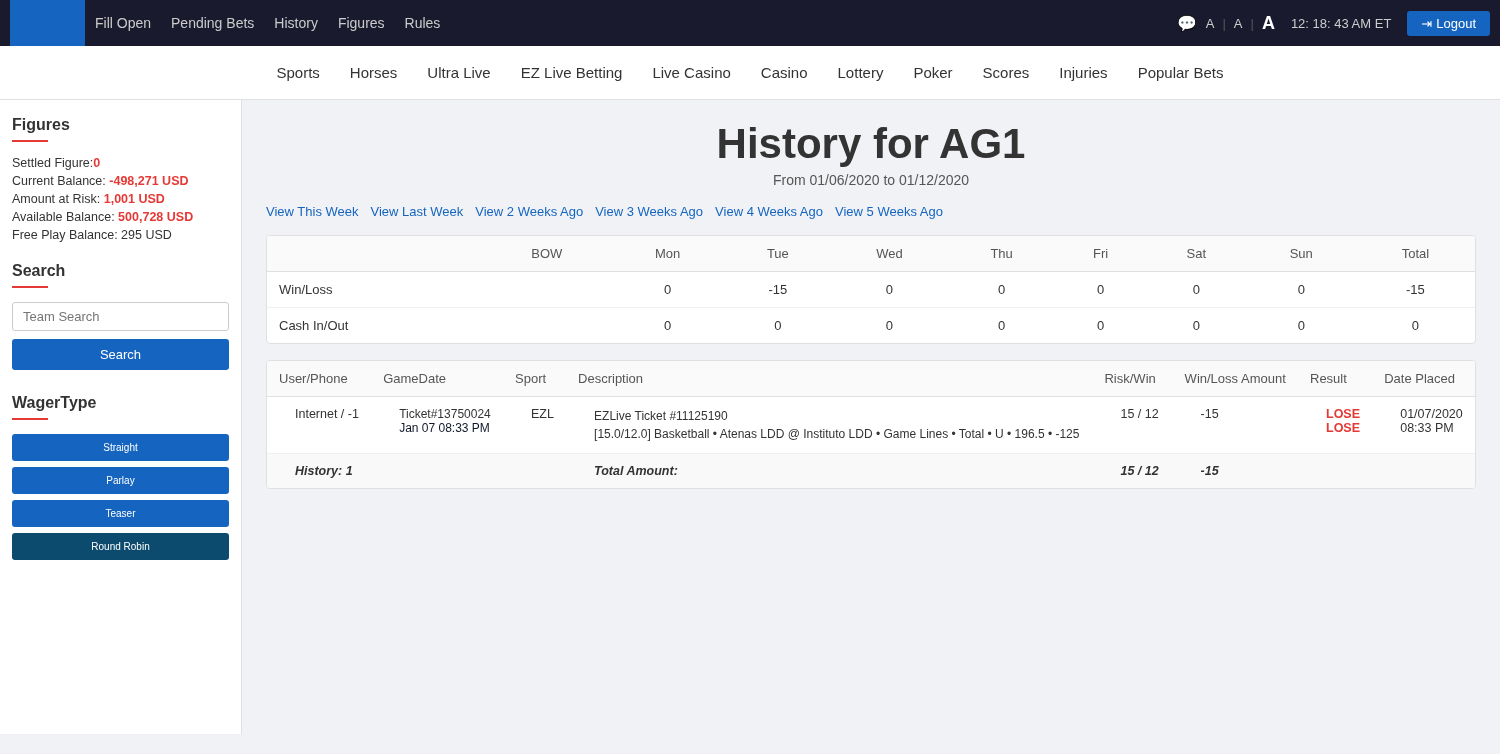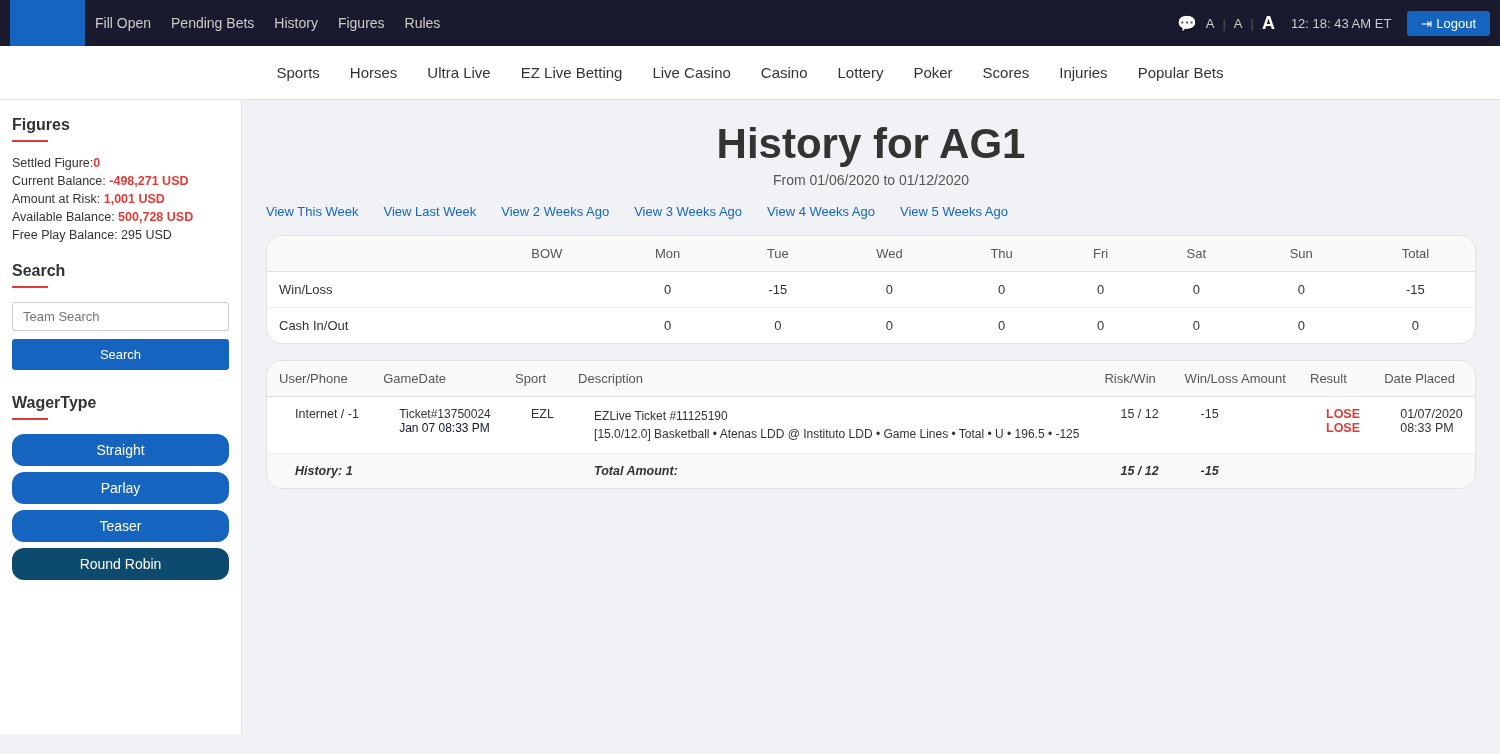--- a/index.html
+++ b/index.html
@@ -122,23 +122,23 @@
       cursor: pointer;
       font-size: 13px;
     }
 
     .wagertype-section { margin-top: 24px; }
     .wager-btn {
       width: 100%;
       padding: 8px;
       margin-bottom: 6px;
       border: none;
-      border-radius: 12px;
-      cursor: pointer;
-      font-size: 14px;
+      border-radius: 3px;
+      cursor: pointer;
+      font-size: 10px;
       color: #fff;
     }
     .wager-btn-straight { background: #1565c0; }
     .wager-btn-parlay { background: #1565c0; }
     .wager-btn-teaser { background: #1565c0; }
     .wager-btn-roundrobin { background: #0c4a6e; }
 
     
     .content-area {
       flex: 1;
@@ -158,35 +158,35 @@
     }
     .page-title-block .subtitle {
       font-size: 14px;
       color: #555;
       margin-top: 4px;
     }
 
     
     .week-nav {
       display: flex;
-      gap: 25px;
+      gap: 12px;
       margin-bottom: 16px;
       flex-wrap: wrap;
     }
     .week-nav a {
       color: #1565c0;
       text-decoration: none;
       font-size: 13px;
       cursor: pointer;
     }
 
     
     .table-container {
       background: #fff;
-      border-radius: 16px;
+      border-radius: 4px;
       border: 1px solid #e0e0e0;
       margin-bottom: 16px;
       overflow-x: auto;
     }
     table {
       width: 100%;
       border-collapse: collapse;
     }
     th {
       padding: 10px 12px;

